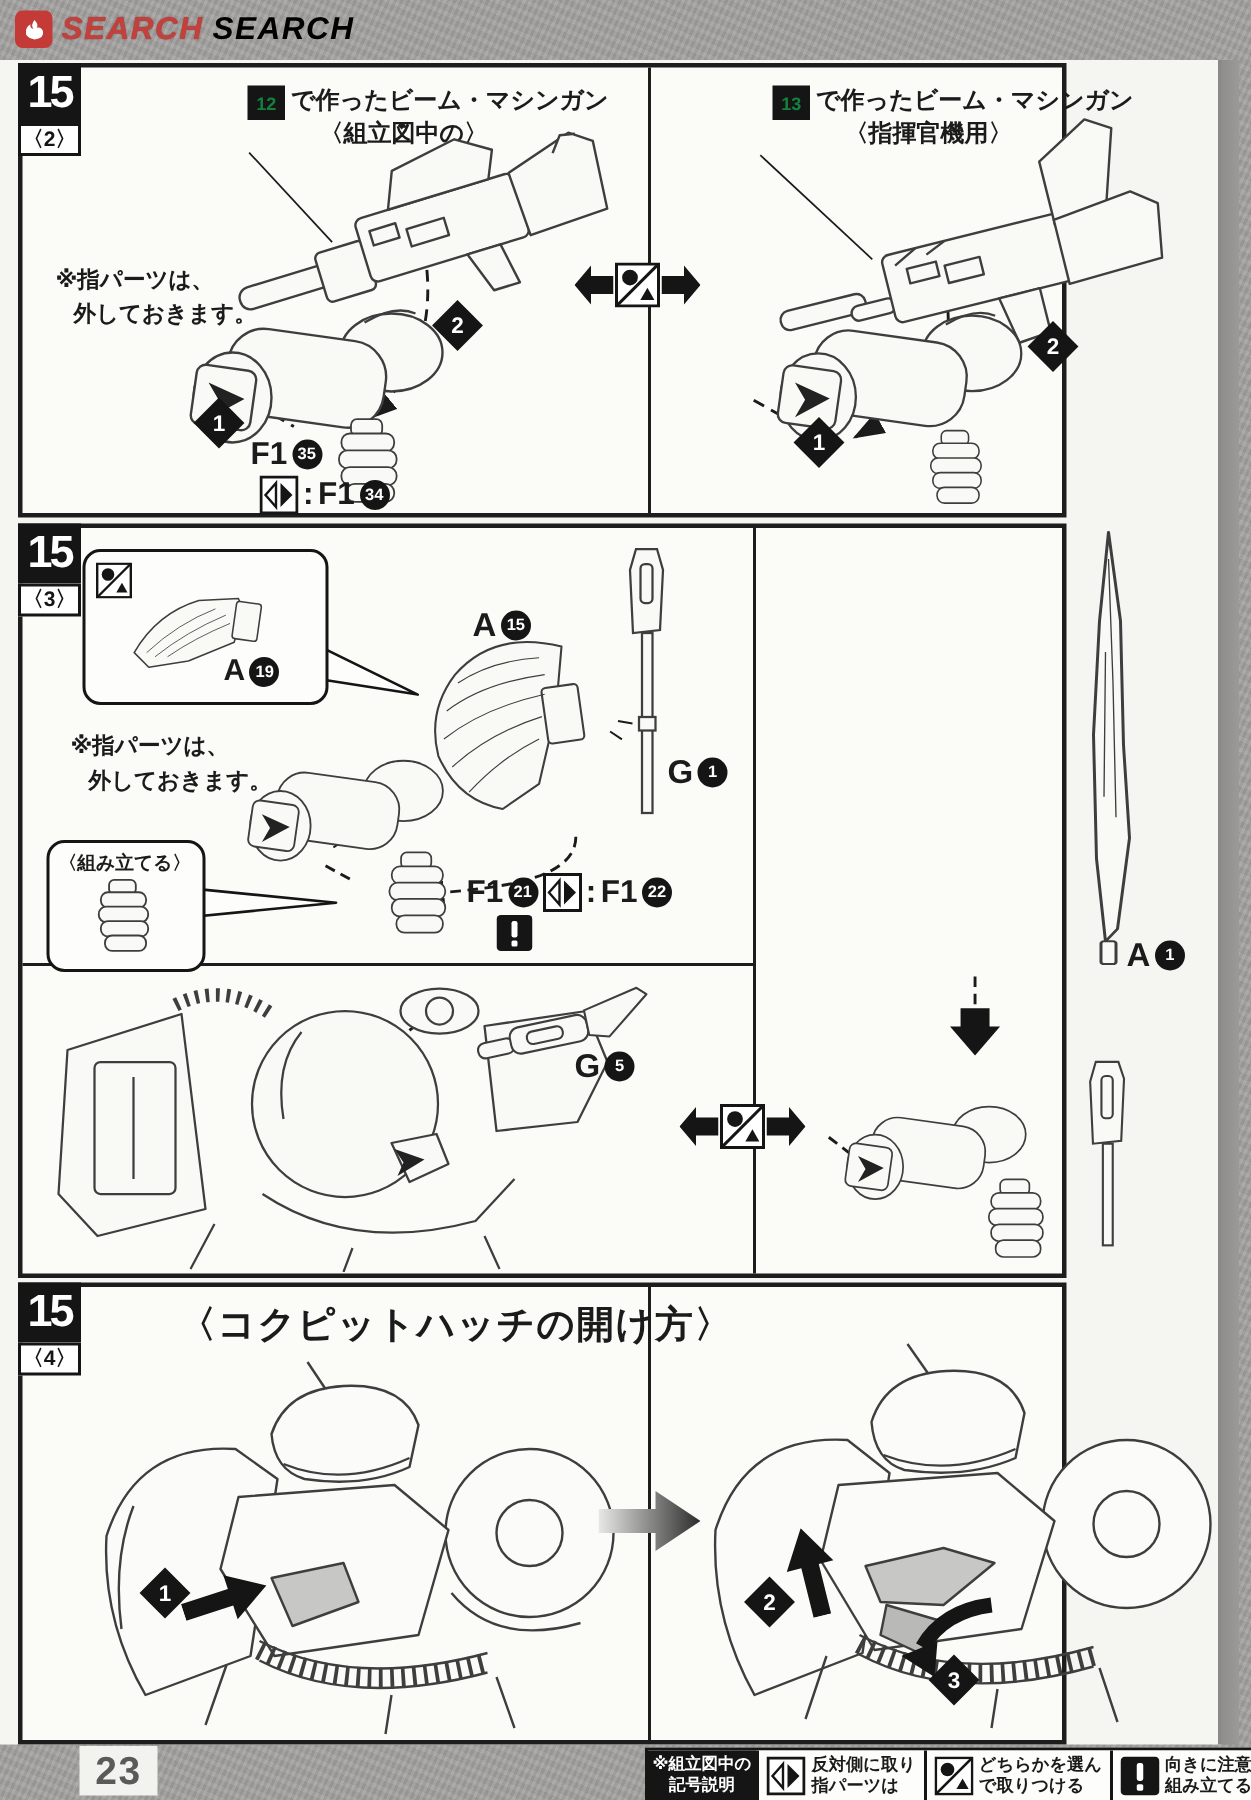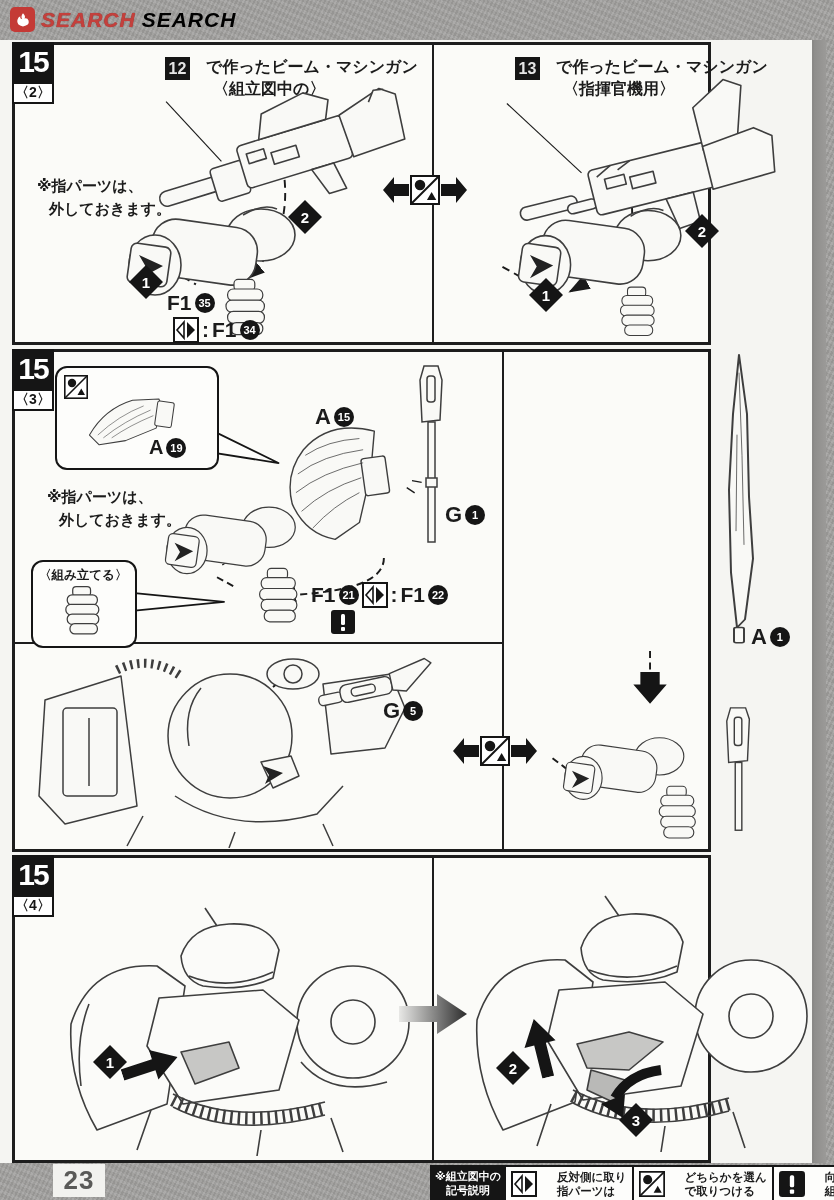--- a/index.html
+++ b/index.html
@@ -19,39 +19,39 @@
   #logo .mark{width:25px;height:25px;border-radius:5px;background:#c43a36;display:flex;align-items:center;justify-content:center;}
   #logo .hobby{font-weight:bold;font-style:italic;font-size:21px;letter-spacing:1px;color:#c4403c;text-shadow:0 0 1px #7c2522;}
   #logo .search{font-weight:bold;font-style:italic;font-size:21px;letter-spacing:1px;color:#000000;}
   
   .sec{position:absolute;left:12px;width:699px;background:#fbfbf8;border:3px solid #1d1d1d;box-sizing:border-box;}
   .stepbadge{position:absolute;left:-3px;top:-3px;z-index:5;}
   .stepbadge .n{width:42px;height:40px;background:#151515;color:#fff;font-size:30px;font-weight:bold;display:flex;align-items:center;justify-content:center;letter-spacing:-2px;}
   .stepbadge .s{width:42px;height:22px;background:#fff;border:2px solid #151515;box-sizing:border-box;color:#151515;font-size:14px;font-weight:bold;display:flex;align-items:center;justify-content:center;}
   .vline{position:absolute;top:0;bottom:0;width:2px;background:#1d1d1d;}
   .hline{position:absolute;left:0;height:2px;background:#1d1d1d;}
-  .refbox{display:inline-flex;width:25px;height:23px;background:#151515;color:#e5e5e5;font-weight:bold;font-size:16px;align-items:center;justify-content:center;margin-right:16px;}
+  .refbox{display:inline-flex;width:25px;height:23px;background:#151515;color:#15803d;font-weight:bold;font-size:12px;align-items:center;justify-content:center;margin-right:4px;}
   .glabel{position:absolute;font-size:16px;font-weight:bold;display:flex;align-items:flex-start;white-space:nowrap;}
   .gsub{position:absolute;font-size:16px;font-weight:bold;white-space:nowrap;}
   .note{position:absolute;font-size:15px;font-weight:bold;white-space:nowrap;}
   .plabel{position:absolute;display:flex;align-items:center;gap:3px;font-weight:bold;font-size:21px;white-space:nowrap;}
   .c{width:20px;height:20px;border-radius:50%;background:#151515;color:#fff;font-size:11px;display:inline-flex;align-items:center;justify-content:center;font-weight:bold;flex:0 0 auto;}
   .dmk{position:absolute;width:24px;height:24px;background:#151515;transform:rotate(45deg);z-index:4;}
   .dmk span{position:absolute;inset:0;transform:rotate(-45deg);color:#fff;font-weight:bold;font-size:15px;display:flex;align-items:center;justify-content:center;}
   .iconbox{display:inline-flex;flex:0 0 auto;}
   .callout{position:absolute;background:#fdfdfb;border:2.5px solid #151515;border-radius:12px;z-index:2;}
   .combo{position:absolute;display:flex;align-items:center;z-index:6;}
   .bang{position:absolute;z-index:5;}
   .overlay{position:absolute;inset:0;width:100%;height:100%;pointer-events:none;}
   .ill{position:absolute;}
   
   #pageno{position:absolute;left:53px;top:1164px;width:52px;height:33px;background:#f2f2ef;display:flex;align-items:center;justify-content:center;font-weight:bold;font-size:26px;color:#5a5a58;letter-spacing:1px;}
   #legend{position:absolute;left:430px;top:1165px;height:34px;display:flex;border:2px solid #151515;box-sizing:content-box;background:#fff;}
   #legend .ltitle{width:72px;background:#151515;color:#fff;font-size:11px;font-weight:bold;display:flex;flex-direction:column;align-items:center;justify-content:center;line-height:1.25;}
-  #legend .cell{display:flex;align-items:center;gap:20px;padding:0 5px;border-left:2px solid #151515;background:#fdfdfb;}
+  #legend .cell{display:flex;align-items:center;gap:4px;padding:0 5px;border-left:2px solid #151515;background:#fdfdfb;}
   #legend .cell .txt{font-size:11.5px;font-weight:bold;line-height:1.25;white-space:nowrap;}
 </style>
 </head>
 <body>
 
 <div id="paper"></div>
 <div id="edge-shadow"></div>
 
 <div id="logo">
   <span class="mark">
@@ -440,20 +440,21 @@
   </svg>
 </div>
 
 <div class="sec" id="s4" style="top:855px;height:308px;">
   <div class="stepbadge">
     <div class="n">15</div>
     <div class="s">〈4〉</div>
   </div>
   <div class="vline" style="left:417px;"></div>
 
+  <div class="abs" style="left:104px;top:8px;font-size:25px;font-weight:bold;letter-spacing:1px;">〈コクピットハッチの開け方〉</div>
 
   <svg class="ill" style="left:16px;top:46px;" width="390" height="254" viewBox="0 0 390 254">
     <g fill="none" stroke="#3e3e3e" stroke-width="1.6" stroke-linejoin="round">
       <path d="M186,22 l-12,-18"></path>
       <path d="M150,52 q10,-30 48,-32 q40,-2 50,26 l-6,28 q-30,14 -70,8 q-20,-6 -22,-30 Z" fill="#fbfbf9"></path>
       <path d="M158,72 q40,16 84,-4"></path>
       <path d="M40,120 q20,-62 86,-58 l28,20 -18,118 -70,26 q-29,-50 -26,-106 Z" fill="#fbfbf9"></path>
       <path d="M58,100 q-14,36 -8,82"></path>
       <circle cx="322" cy="118" r="56" fill="#fbfbf9"></circle>
       <circle cx="322" cy="118" r="22"></circle>

